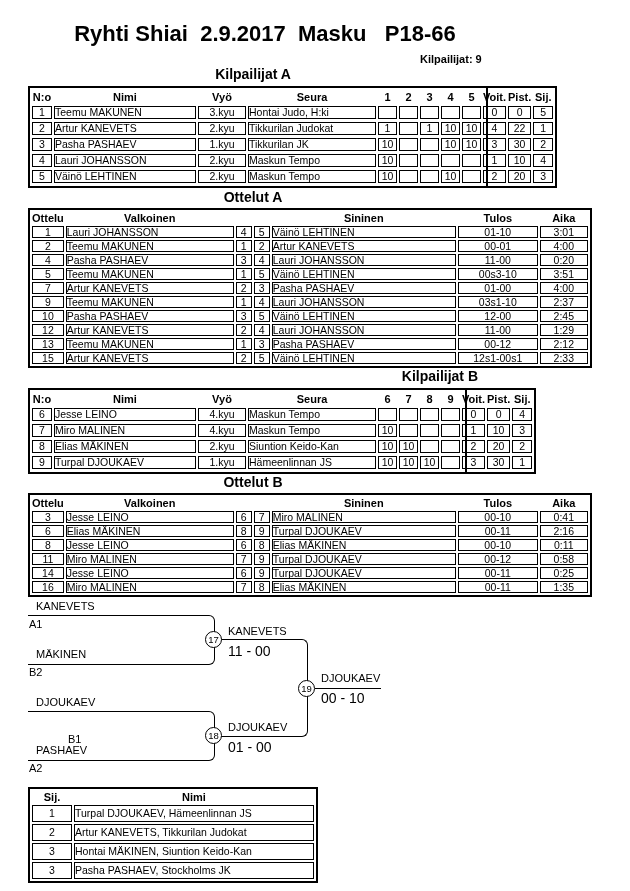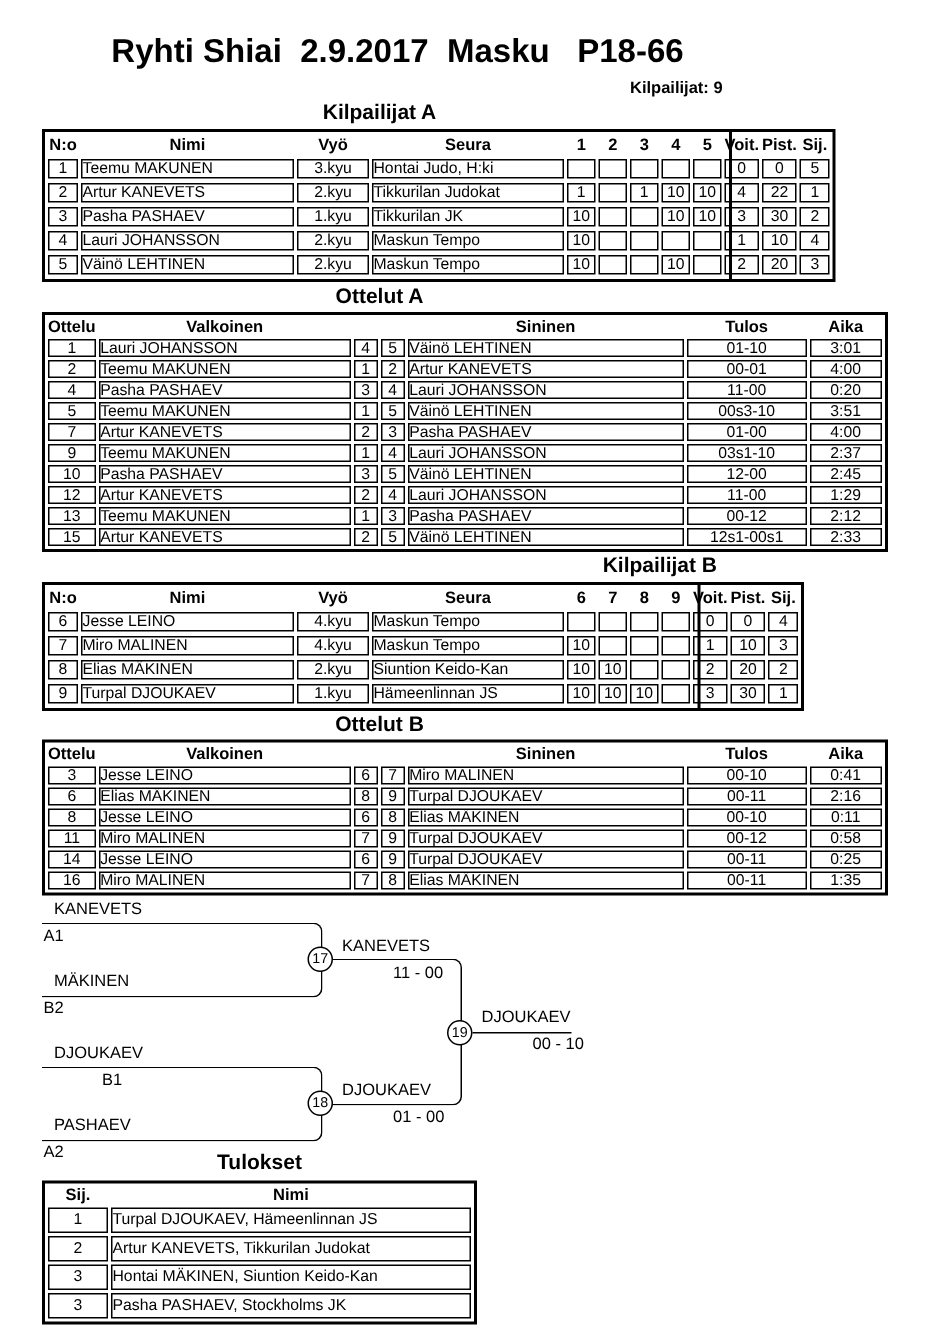--- a/index.html
+++ b/index.html
@@ -25,21 +25,21 @@
   .ptable tbody td { height:11px; line-height:11px; }
   .mtable tbody td { height:10px; line-height:10px; }
   .rtable tbody td { height:15px; line-height:15px; }
   td.c { text-align:center; }
   td.l { text-align:left; padding:0 0 0 5px; }
   .vsep { position:absolute; top:0; bottom:0; width:2px; background:#000; }
 
   
   .bname { position:absolute; font-size:11px; white-space:nowrap; }
   .bseed { position:absolute; font-size:11px; white-space:nowrap; }
-  .bscore { position:absolute; font-size:11px; white-space:nowrap;margin-left:34px; }
+  .bscore { position:absolute; font-size:14px; white-space:nowrap; }
   .b-open { position:absolute; border-top:1px solid #000; border-right:1px solid #000;
             border-bottom:1px solid #000; border-radius:0 6px 6px 0; }
   .e-down { position:absolute; border-top:1px solid #000; border-right:1px solid #000;
             border-radius:0 6px 0 0; }
   .e-up   { position:absolute; border-bottom:1px solid #000; border-right:1px solid #000;
             border-radius:0 0 6px 0; }
   .w-line { position:absolute; border-top:1px solid #000; }
   .mcircle { position:absolute; box-sizing:border-box; width:17px; height:17px;
              border:1px solid #000; border-radius:50%; background:#fff; z-index:2;
              font-size:9.5px; line-height:15px; text-align:center; }
@@ -460,35 +460,34 @@
     <div class="bseed" style="left:29px; top:618px;">A1</div>
     <div class="bname" style="left:36px; top:648px;">MÄKINEN</div>
     <div class="bseed" style="left:29px; top:666px;">B2</div>
     <div class="e-down" style="left:213px; top:639px; width:94px; height:49px;"></div>
     <div class="mcircle" style="left:205px; top:631px;">17</div>
     <div class="bname" style="left:228px; top:625px;">KANEVETS</div>
     <div class="bscore" style="left:228px; top:643px;">11 - 00</div>
 
     <div class="bname" style="left:36px; top:696px;">DJOUKAEV</div>
     <div class="b-open" style="left:28px; top:711px; width:186px; height:48px;"></div>
-    <div class="bseed" style="left:29px; top:714px;padding-left:39px;">B1</div>
+    <div class="bseed" style="left:29px; top:733px;padding-left:39px;">B1</div>
     <div class="bname" style="left:36px; top:744px;">PASHAEV</div>
     <div class="bseed" style="left:29px; top:762px;">A2</div>
     <div class="e-up" style="left:213px; top:688px; width:94px; height:48px;"></div>
     <div class="mcircle" style="left:205px; top:727px;">18</div>
     <div class="bname" style="left:228px; top:721px;">DJOUKAEV</div>
     <div class="bscore" style="left:228px; top:739px;">01 - 00</div>
 
     <div class="w-line" style="left:315px; top:688px; width:66px;"></div>
     <div class="mcircle" style="left:298px; top:680px;">19</div>
     <div class="bname" style="left:321px; top:672px;">DJOUKAEV</div>
     <div class="bscore" style="left:321px; top:690px;">00 - 10</div>
   </div>
 
-  <div class="sechead" style="left:28px; top:766px; width:290px;">Tulokset</div>
   <div class="tblbox" style="left:28px; top:787px;">
     <table class="rtable">
       <colgroup>
           <col style="width:40px">
           <col style="width:240px">
         </colgroup>
       <thead>
           <tr>
         <td>Sij.</td>
         <td>Nimi</td>

